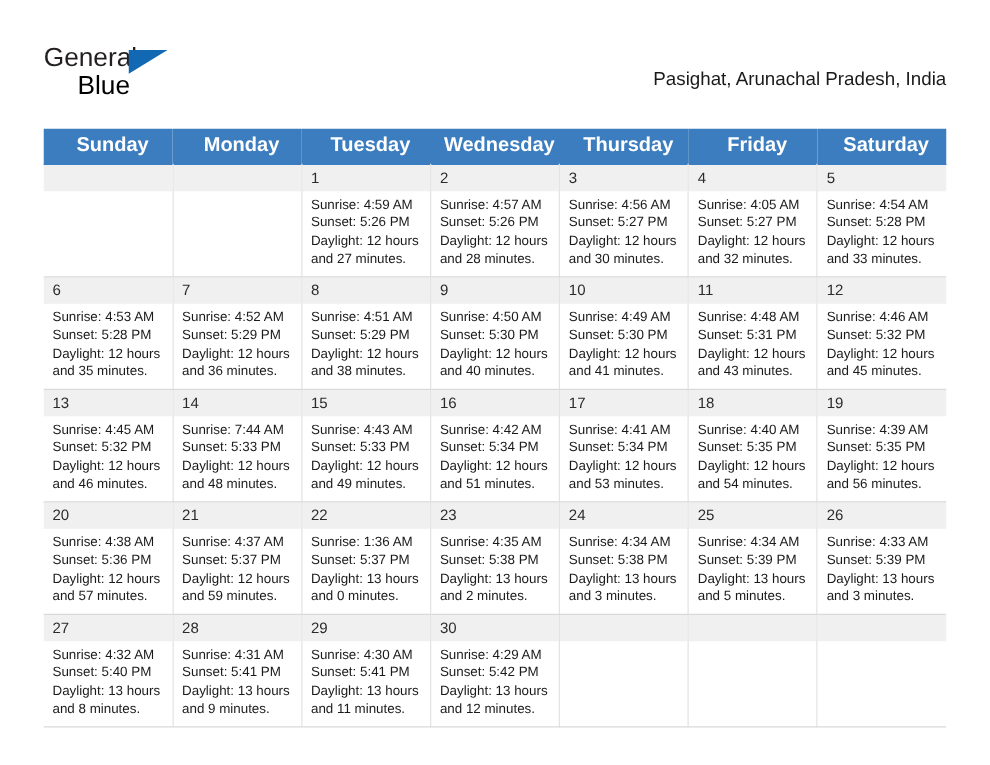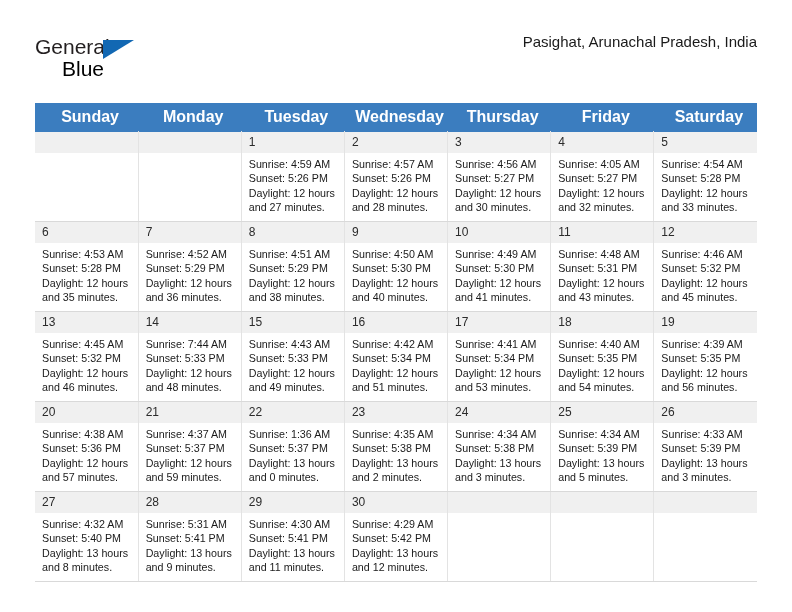--- a/index.html
+++ b/index.html
@@ -77,21 +77,21 @@
     color: #1a1a1a;
     font-weight: normal;
     line-height: 32px;
     white-space: nowrap;
   }
   .cal-subtitle {
     font-size: 15px;
     color: #1a1a1a;
     font-weight: normal;
     line-height: 20px;
-    margin-top: 2px;
+    margin-top: 24px;
     white-space: nowrap;
   }
 
   
   .calendar {
     position: absolute;
     left: 35px;
     top: 103px;
     width: 722px;
     border-collapse: collapse;
@@ -426,21 +426,21 @@
             <div class="cellbody">
               <div>Sunrise: 4:32 AM</div>
               <div>Sunset: 5:40 PM</div>
               <div>Daylight: 13 hours</div>
               <div>and 8 minutes.</div>
             </div>
           </td>
           <td>
             <span class="daynum">28</span>
             <div class="cellbody">
-              <div>Sunrise: 5:31 AM</div>
+              <div>Sunrise: 4:31 AM</div>
               <div>Sunset: 5:41 PM</div>
               <div>Daylight: 13 hours</div>
               <div>and 9 minutes.</div>
             </div>
           </td>
           <td>
             <span class="daynum">29</span>
             <div class="cellbody">
               <div>Sunrise: 4:30 AM</div>
               <div>Sunset: 5:41 PM</div>

